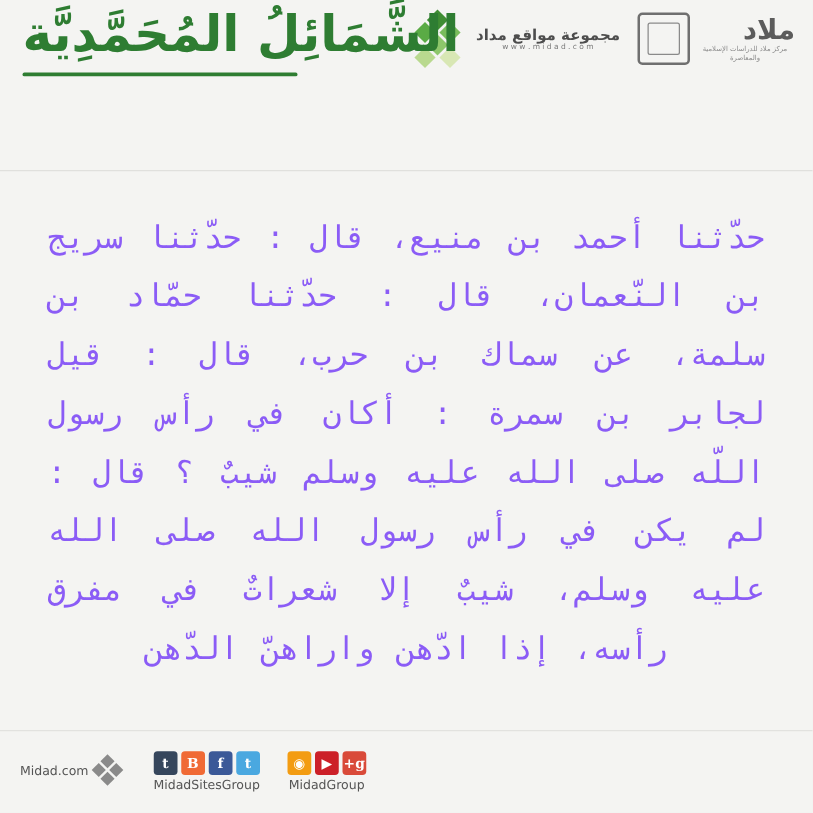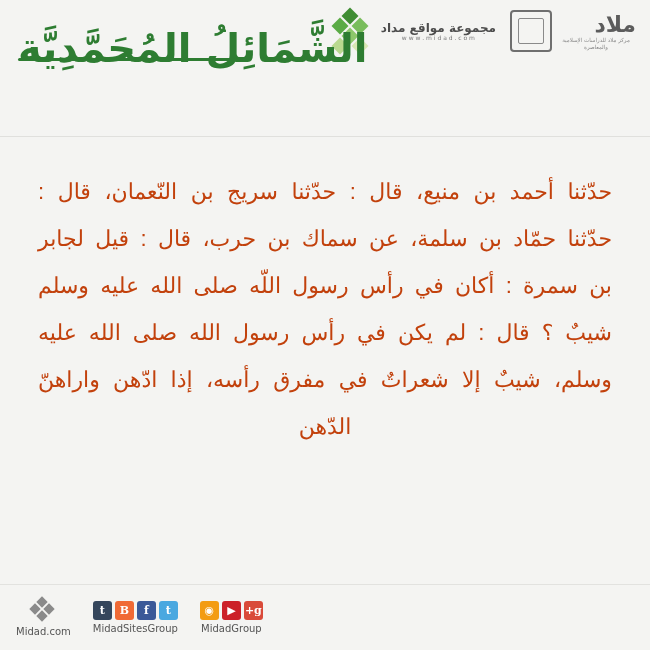--- a/index.html
+++ b/index.html
@@ -107,21 +107,21 @@
   .logo2-caption {
     font-size: 5.5px;
     color: #8b8b8b;
     line-height: 7px;
     text-align: center;
     max-width: 80px;
   }
 
   .brand-title {
     position: absolute;
-    top: 22px;
+    top: 2px;
     left: 18px;
     text-align: left;
     color: #2e7d32;
     font-size: 40px;
     font-weight: bold;
     line-height: 52px;
     font-family: "DejaVu Sans", "Liberation Sans", sans-serif;
     direction: rtl;
     white-space: nowrap;
   }
@@ -158,24 +158,24 @@
 
   
   .hadith {
     position: absolute;
     top: 168px;
     right: 38px;
     left: 38px;
     direction: rtl;
     text-align: justify;
     text-align-last: center;
-    color: #c2410c;
-    font-size: 22px;
+    color: #8b5cf6;
+    font-size: 25px;
     line-height: 47px;
-    font-family: Liberation Sans, sans-serif;
+    font-family: Liberation Mono, monospace;
     word-spacing: 3px;
   }
 
   
   .footer {
     position: absolute;
     left: 0;
     bottom: 0;
     width: 650px;
     height: 66px;
@@ -187,21 +187,21 @@
     position: absolute;
     inset: 0;
     display: flex;
     flex-direction: row-reverse;
     align-items: center;
     padding: 0 16px;
     gap: 22px;
   }
   .foot-logo {
     display: flex;
-    flex-direction: column;
+    flex-direction: row;
     align-items: center;
     gap: 2px;
   }
   .foot-logo .mini {
     width: 28px;
     height: 26px;
     position: relative;
   }
   .foot-logo .mini i {
     position: absolute;

